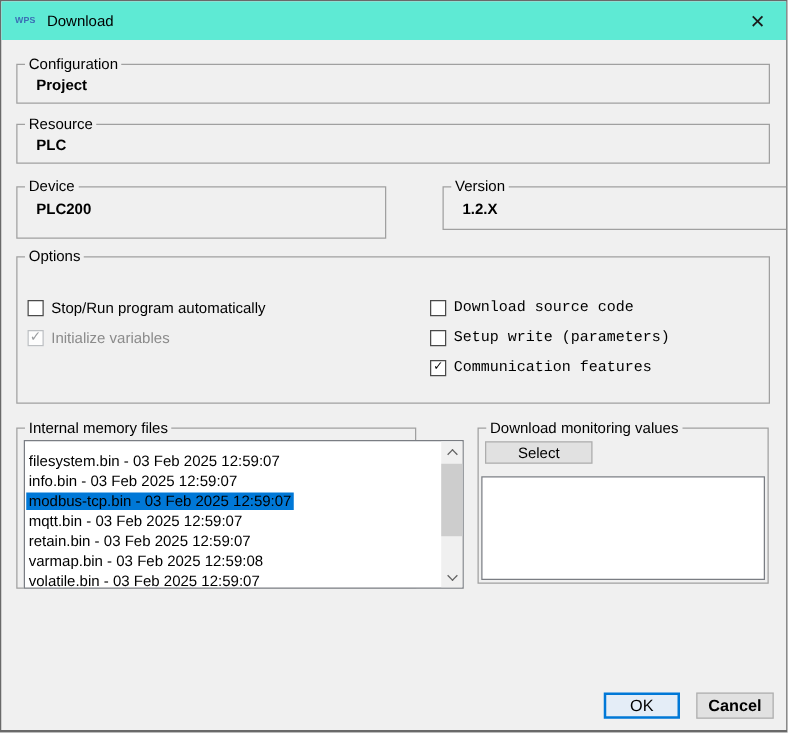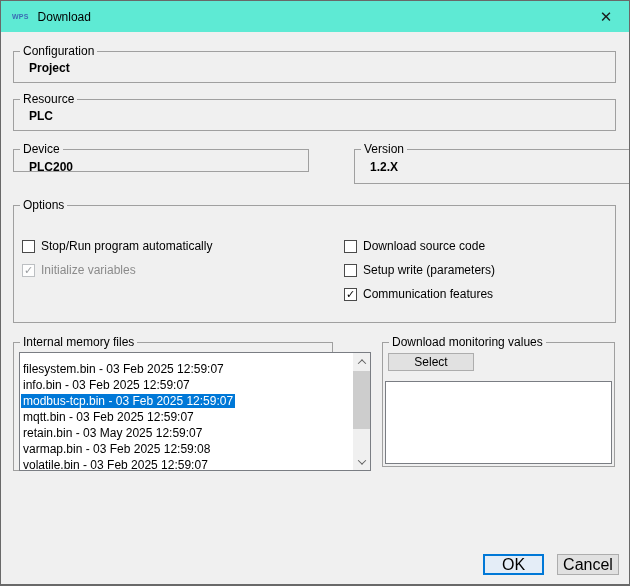--- a/index.html
+++ b/index.html
@@ -16,46 +16,46 @@
   .app-icon { margin-left:11px; font-size:7px; font-weight:bold; color:#3b6db5; letter-spacing:0.2px; }
   .title { margin-left:9px; font-size:12px; color:#000; }
   .close-btn { position:absolute; right:6px; top:0; width:34px; height:31px; display:flex; align-items:center; justify-content:center; font-size:15px; font-weight:300; color:#1a1a1a; cursor:default; }
   
   .group { position:absolute; border:1px solid #a0a0a0; }
   .legend { position:absolute; top:-8px; left:6px; background:#f0f0f0; padding:0 3px; line-height:15px; white-space:nowrap; }
   .gvalue { position:absolute; left:15px; top:9px; font-weight:bold; }
   
   .opt-col { position:absolute; top:28px; }
   .opt-col.left { left:8px; }
-  .opt-col.right { left:330px; }
+  .opt-col.right { left:330px;font-family:Liberation Mono, monospace; }
   .cb-row { height:24px; display:flex; align-items:center; }
   .cb { width:13px; height:13px; border:1px solid #4a4a4a; background:#fff; margin-right:6px; display:inline-flex; align-items:center; justify-content:center; font-size:11px; line-height:11px; color:#000; flex:0 0 13px; }
   .cb.disabled { border-color:#bcbfc2; background:#fdfdfd; color:#9a9da0; }
   .cb-label.disabled { color:#8b8b8b; }
   
   .listbox { position:absolute; left:5px; top:9px; width:352px; height:119px; background:#fff; border:1px solid #7a7d83; overflow:hidden; }
   .file-rows { position:absolute; left:0; top:8px; right:17px; }
   .file-row { height:16px; line-height:16px; white-space:nowrap; padding-left:1px; overflow:hidden; }
   .file-row span { padding:0 2px; }
-  .file-row.selected span { background:#0078d7; color:#ffffff; }
+  .file-row.selected span { background:#0078d7; color:#000000; }
   
   .scrollbar { position:absolute; right:0; top:0; width:17px; height:100%; background:#f0f0f0; }
   .sb-btn { position:absolute; left:0; width:17px; height:17px; display:flex; align-items:center; justify-content:center; }
   .sb-btn.up { top:0; } .sb-btn.down { bottom:0; }
   .chev { width:6px; height:6px; border-right:1.4px solid #606060; border-bottom:1.4px solid #606060; }
   .chev.up { transform:rotate(-135deg) translate(-1px,-1px); }
   .chev.down { transform:rotate(45deg) translate(-1px,-1px); }
   .sb-thumb { position:absolute; left:0; top:18px; width:17px; height:58px; background:#cdcdcd; }
   
   .select-btn { position:absolute; left:5px; top:10px; width:86px; height:18px; background:#e1e1e1; border:1px solid #adadad; font-family:Liberation Sans, sans-serif; font-size:12px; color:#000; line-height:16px; text-align:center; }
   .mon-list { position:absolute; left:2px; top:38px; width:227px; height:83px; background:#fff; border:1px solid #7a7d83; }
   
-  .btn { position:absolute; top:553px; height:21px; background:#e1e1e1; border:1px solid #adadad; font-family:inherit; font-size:16px; color:#000; text-align:center; line-height:19px; }
+  .btn { position:absolute; top:553px; height:21px; background:#e1e1e1; border:1px solid #adadad; font-family:inherit; font-size:13px; color:#000; text-align:center; line-height:19px; }
   .btn.ok { left:482px; width:61px; border:2px solid #0078d7; background:#e4edf7; line-height:17px; }
-  .btn.cancel { left:556px; width:62px; }
+  .btn.cancel { left:556px; width:62px;font-weight:bold; }
 </style>
 </head>
 <body>
 
 <div class="window">
 
   <div class="titlebar">
     <span class="app-icon">WPS</span>
     <span class="title">Download</span>
     <span class="close-btn">✕</span>
@@ -64,21 +64,21 @@
   <div class="group" style="left:12px; top:50px; width:603px; height:32px;">
     <span class="legend">Configuration</span>
     <span class="gvalue">Project</span>
   </div>
 
   <div class="group" style="left:12px; top:98px; width:603px; height:32px;">
     <span class="legend">Resource</span>
     <span class="gvalue">PLC</span>
   </div>
 
-  <div class="group" style="left:12px; top:148px; width:296px; height:23px;">
+  <div class="group" style="left:12px; top:148px; width:296px; height:42px;">
     <span class="legend">Device</span>
     <span class="gvalue" style="top:10px;">PLC200</span>
   </div>
 
   <div class="group" style="left:320px; top:148px; width:295px; height:35px;margin-left:33px;">
     <span class="legend">Version</span>
     <span class="gvalue" style="top:10px;">1.2.X</span>
   </div>
 
   <div class="group" style="left:12px; top:204px; width:603px; height:118px;">
@@ -110,21 +110,21 @@
   </div>
 
   <div class="group" style="left:12px; top:341px; width:320px; height:129px;">
     <span class="legend">Internal memory files</span>
     <div class="listbox">
       <div class="file-rows" id="file-list">
           <div class="file-row"><span>filesystem.bin - 03 Feb 2025 12:59:07</span></div>
           <div class="file-row"><span>info.bin - 03 Feb 2025 12:59:07</span></div>
           <div class="file-row selected"><span>modbus-tcp.bin - 03 Feb 2025 12:59:07</span></div>
           <div class="file-row"><span>mqtt.bin - 03 Feb 2025 12:59:07</span></div>
-          <div class="file-row"><span>retain.bin - 03 May 2025 12:59:07</span></div>
+          <div class="file-row"><span>retain.bin - 03 Feb 2025 12:59:07</span></div>
           <div class="file-row"><span>varmap.bin - 03 Feb 2025 12:59:08</span></div>
           <div class="file-row"><span>volatile.bin - 03 Feb 2025 12:59:07</span></div>
           <div class="file-row"><span>ladder.bin - 03 Feb 2025 12:59:07</span></div>
         </div>
       <div class="scrollbar">
         <div class="sb-btn up">
             <span class="chev up"></span>
           </div>
         <div class="sb-thumb"></div>
         <div class="sb-btn down">

